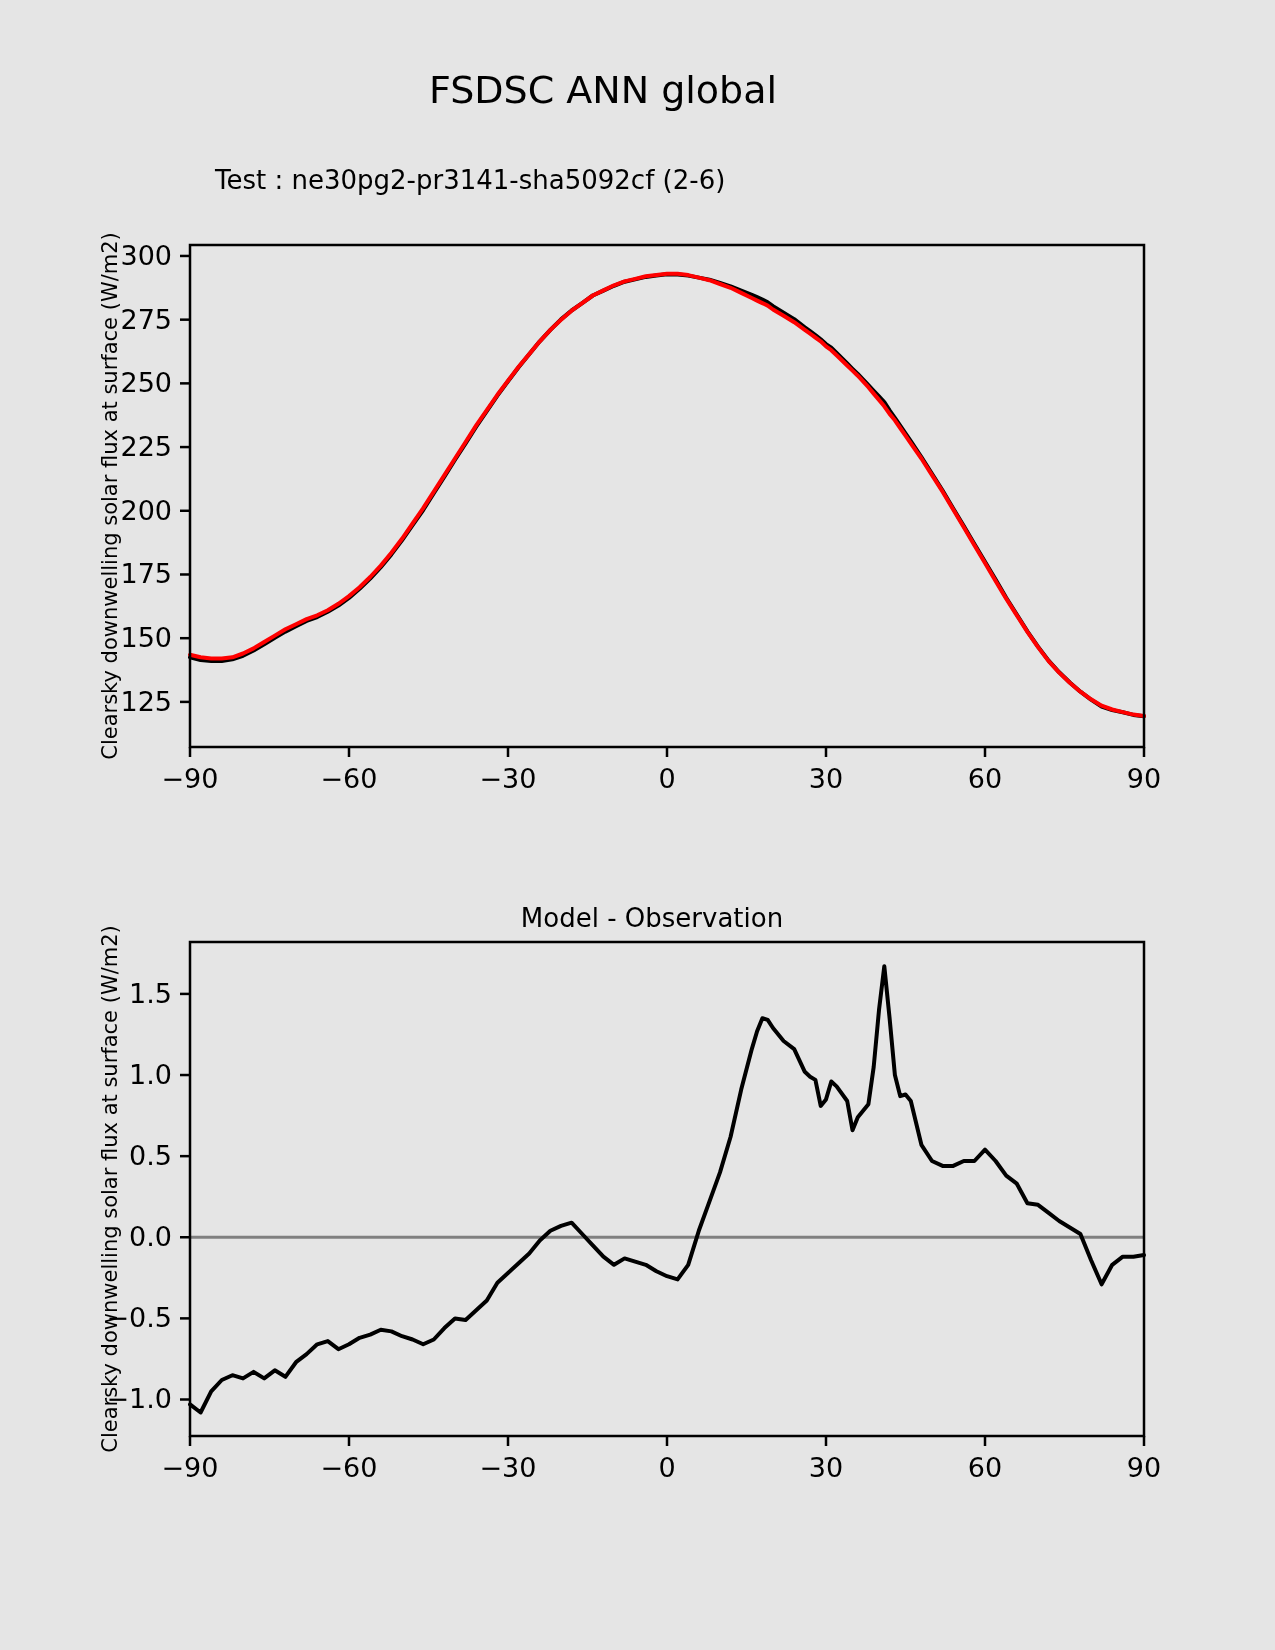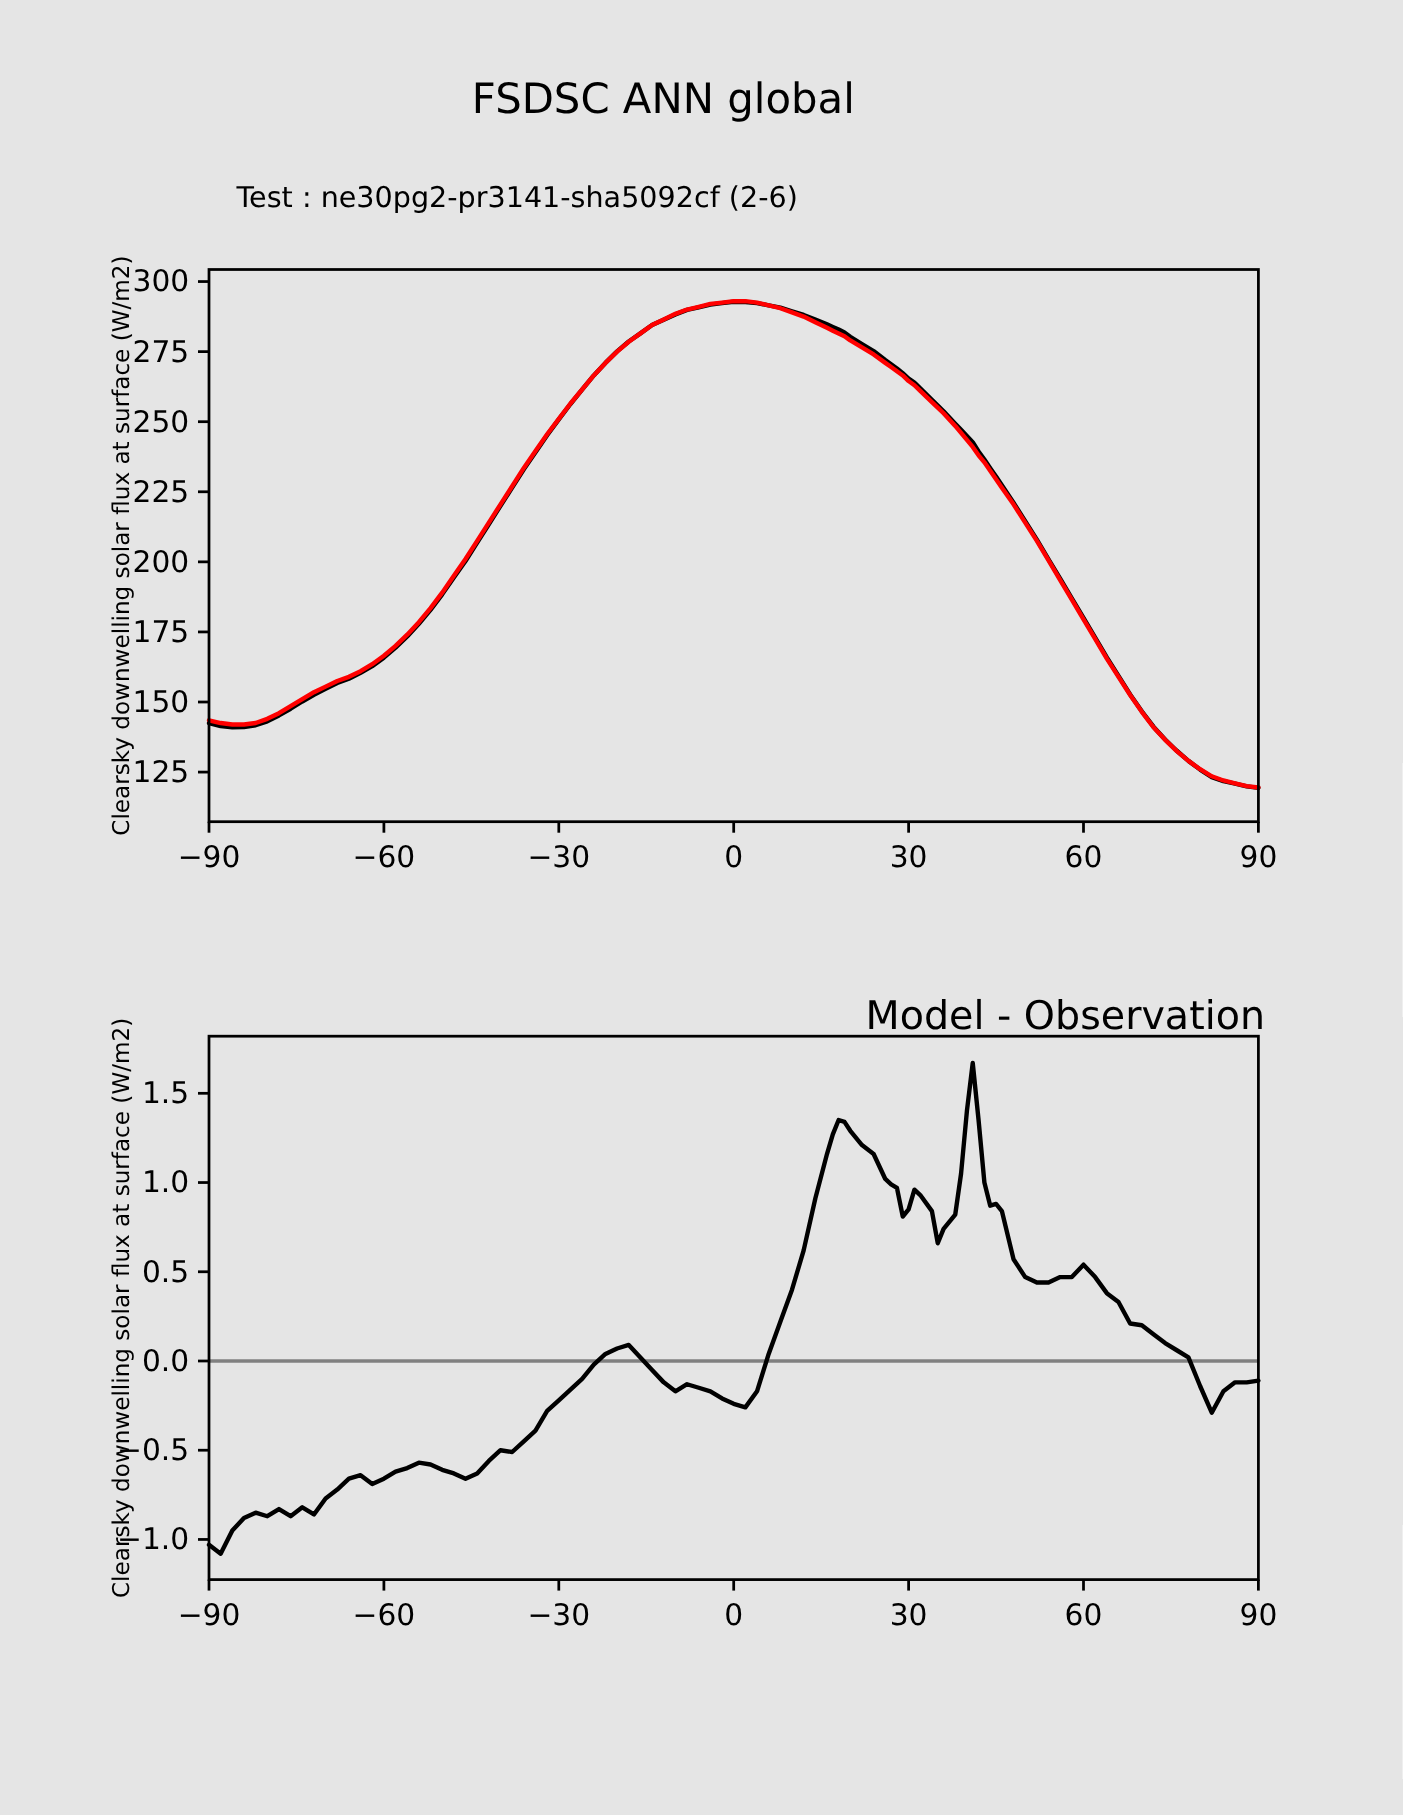--- a/index.html
+++ b/index.html
@@ -1,21 +1,21 @@
 <!DOCTYPE html>
 <html><head>
 <meta charset="utf-8">
 <style>
   html,body{margin:0;padding:0;background:#ffffff;}
   .page{position:relative;width:1248px;height:1650px;background:#e5e5e5;overflow:hidden;
         font-family:"DejaVu Sans",sans-serif;color:#000;padding-left:31px;}
   .fig-title{position:absolute;left:0;top:68px;width:1206px;text-align:center;
              font-size:38px;font-weight:400;}
   .legend-block{position:absolute;left:183px;top:164px;font-size:26px;line-height:32px;white-space:nowrap;margin-left:32px;}
-  .subplot-title{position:absolute;left:196px;top:903px;width:954px;text-align:right;font-size:36px;}
+  .subplot-title{position:absolute;left:175px;top:903px;width:954px;text-align:center;font-size:26px;}
   .ylabel{position:absolute;font-size:21px;white-space:nowrap;
           transform:translate(-50%,-50%) rotate(-90deg);}
   .ylabel-top{left:110px;top:496px;}
   .ylabel-bottom{left:110px;top:1189px;}
   svg.charts{position:absolute;left:0;top:0;}
   svg text{font-family:"DejaVu Sans",sans-serif;}
 </style>
 </head>
 <body>
 

